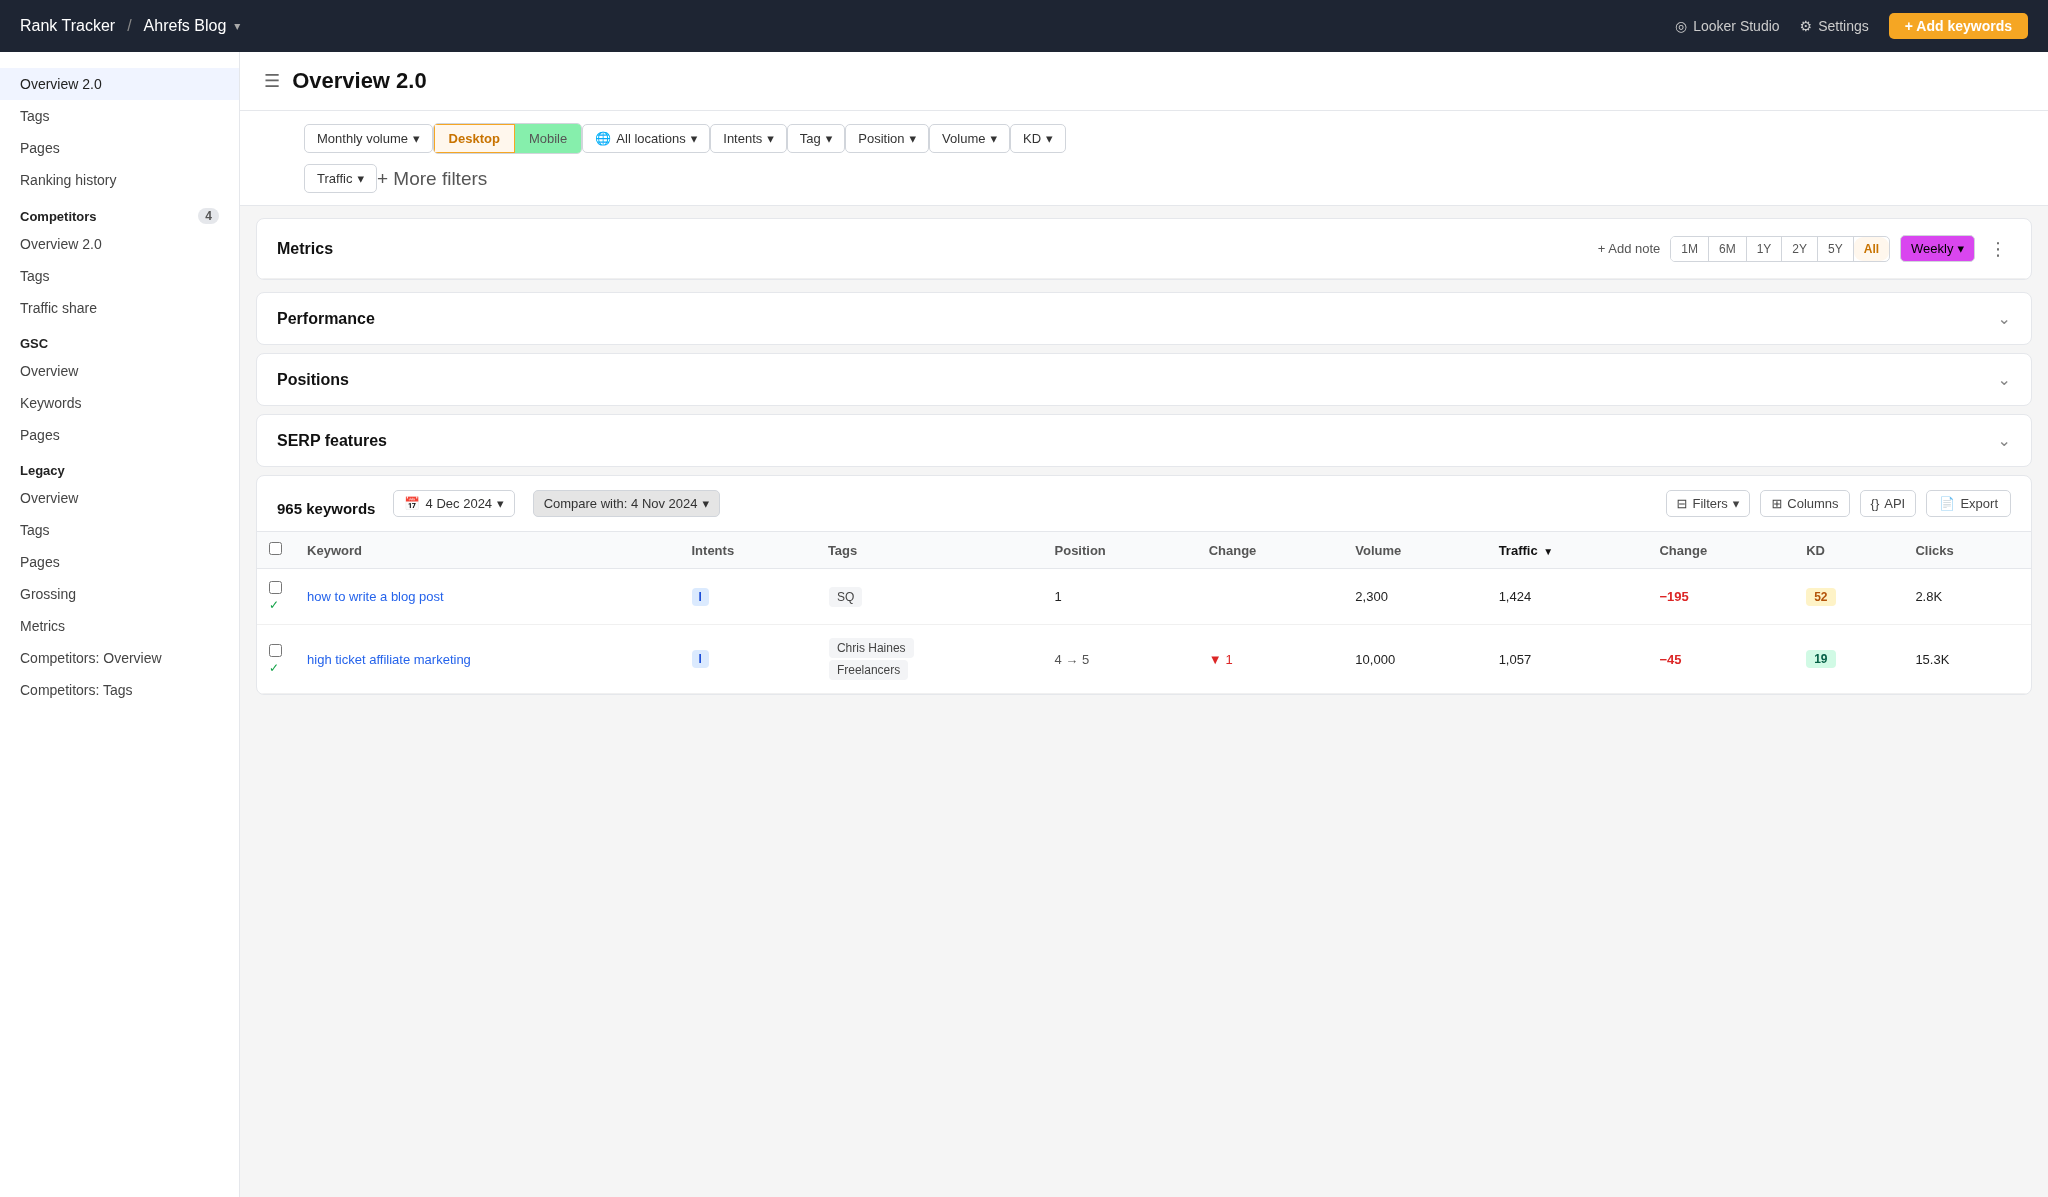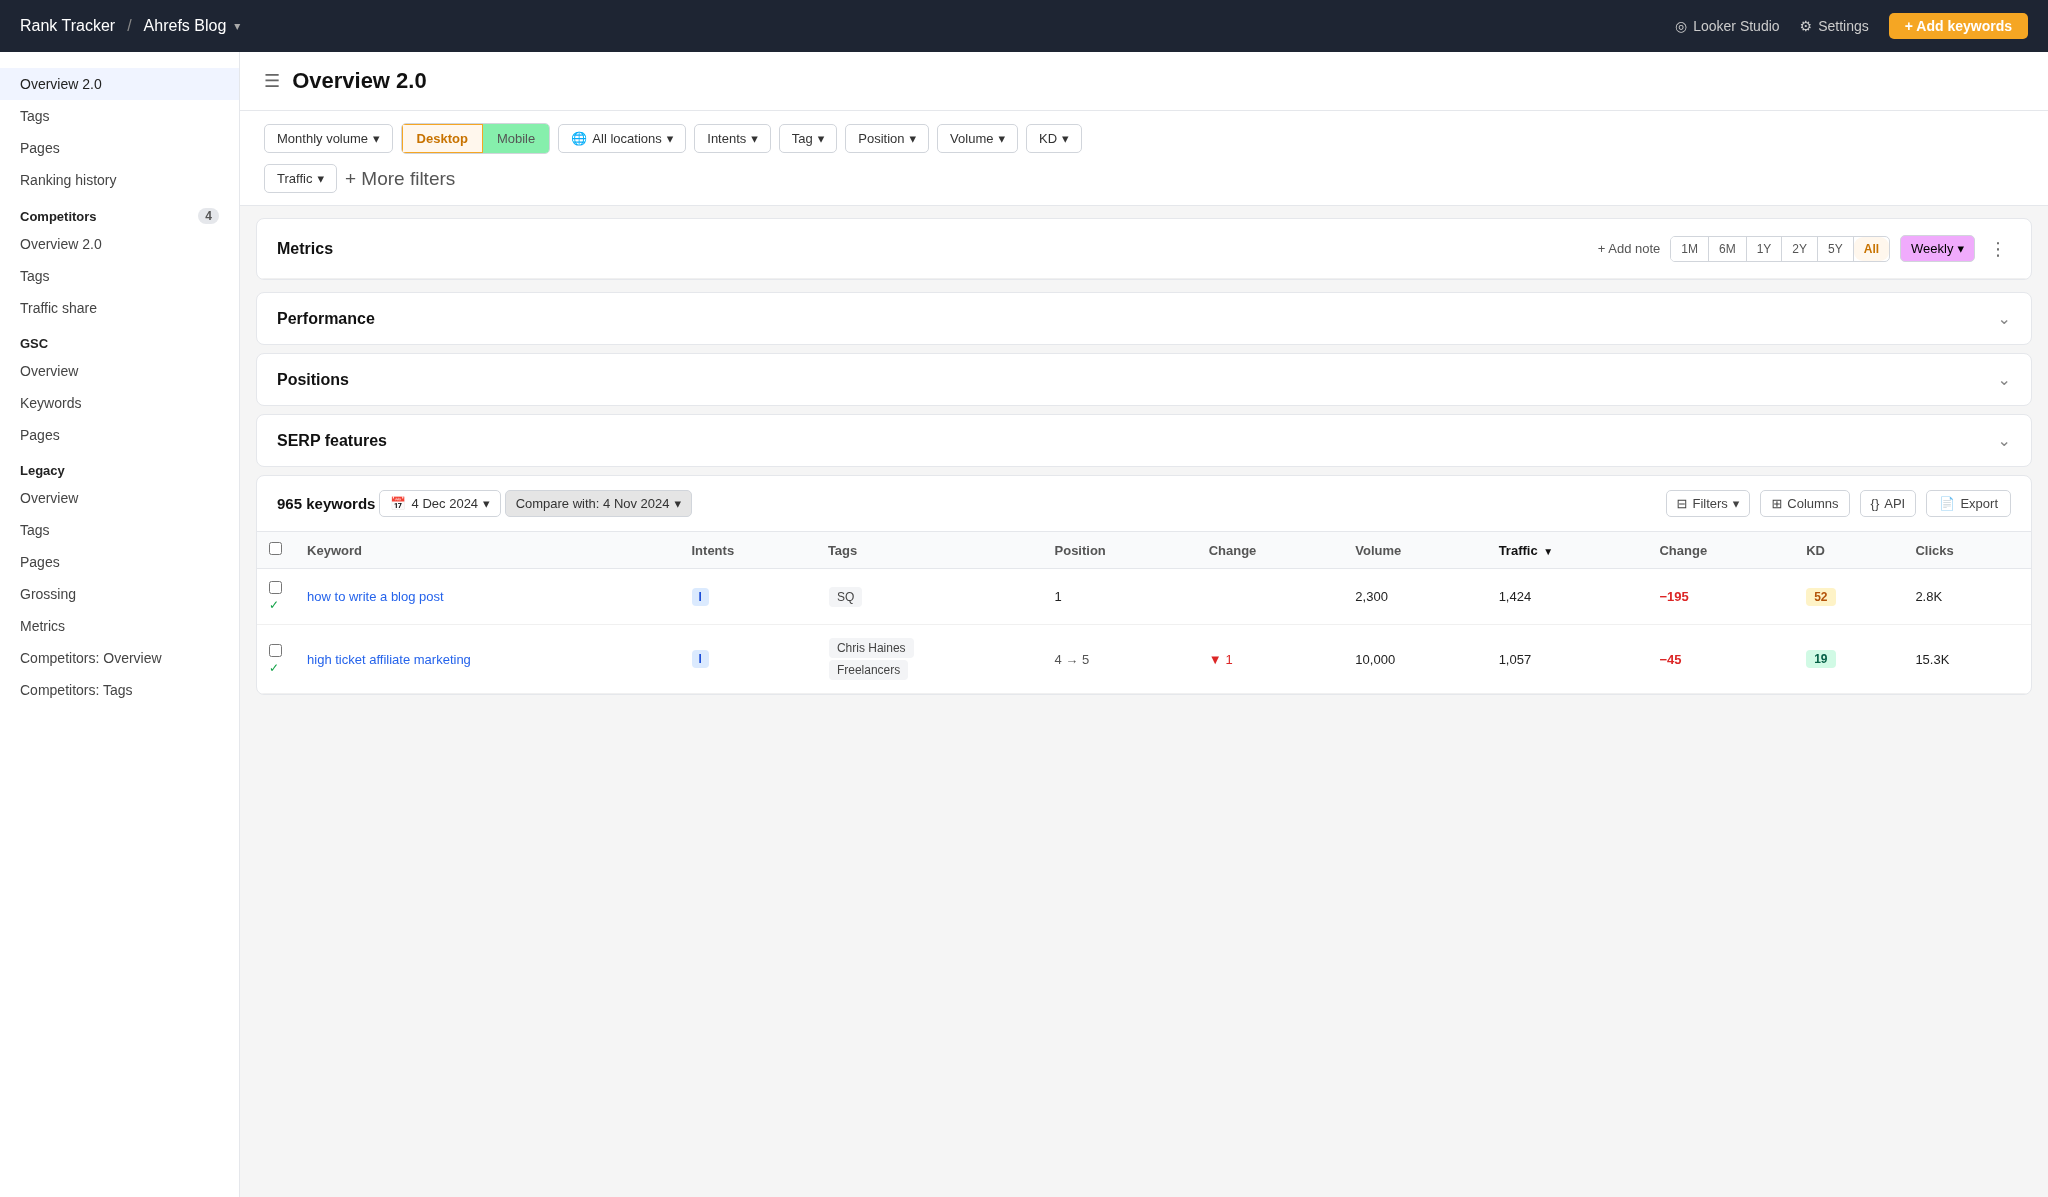--- a/index.html
+++ b/index.html
@@ -116,22 +116,23 @@
       background: #fff;
       padding: 12px 24px;
       border-bottom: 1px solid #e5e7eb;
       display: flex;
       flex-direction: column;
       gap: 10px;
     }
     .filters-row {
       display: flex;
       align-items: center;
-      gap: 8px;
+      gap: 0;
       flex-wrap: wrap;
+      margin-left: 40px;
     }
     .filter-btn {
       background: #fff;
       border: 1px solid #d1d5db;
       border-radius: 5px;
       padding: 6px 12px;
       font-size: 13px;
       cursor: pointer;
       display: flex;
       align-items: center;
@@ -219,21 +220,21 @@
       cursor: pointer;
       color: #555;
     }
     .time-range-btns button:last-child { border-right: none; border-radius: 9px; }
     .time-range-btns button.active {
       background: #fff7ed;
       color: #c87300;
       font-weight: 600;
     }
     .weekly-btn {
-      background: #f0abfc;
+      background: #d946ef;
       border: 1px solid #d1d5db;
       border-radius: 5px;
       padding: 5px 10px;
       font-size: 13px;
       cursor: pointer;
       display: flex;
       align-items: center;
       gap: 4px;
     }
     .three-dots {
@@ -270,22 +271,22 @@
     .keywords-section {
       background: #fff;
       margin: 8px 16px 16px;
       border-radius: 8px;
       border: 1px solid #e5e7eb;
       overflow: hidden;
     }
     .keywords-header {
       padding: 14px 20px;
       display: flex;
-      align-items: center;
-      gap: 4px;
+      align-items: flex-end;
+      gap: 18px;
       border-bottom: 1px solid #e5e7eb;
       flex-wrap: wrap;
     }
     .keywords-count {
       font-size: 15px;
       font-weight: 700;
       color: #111;
     }
     .date-selector {
       background: #fff;

